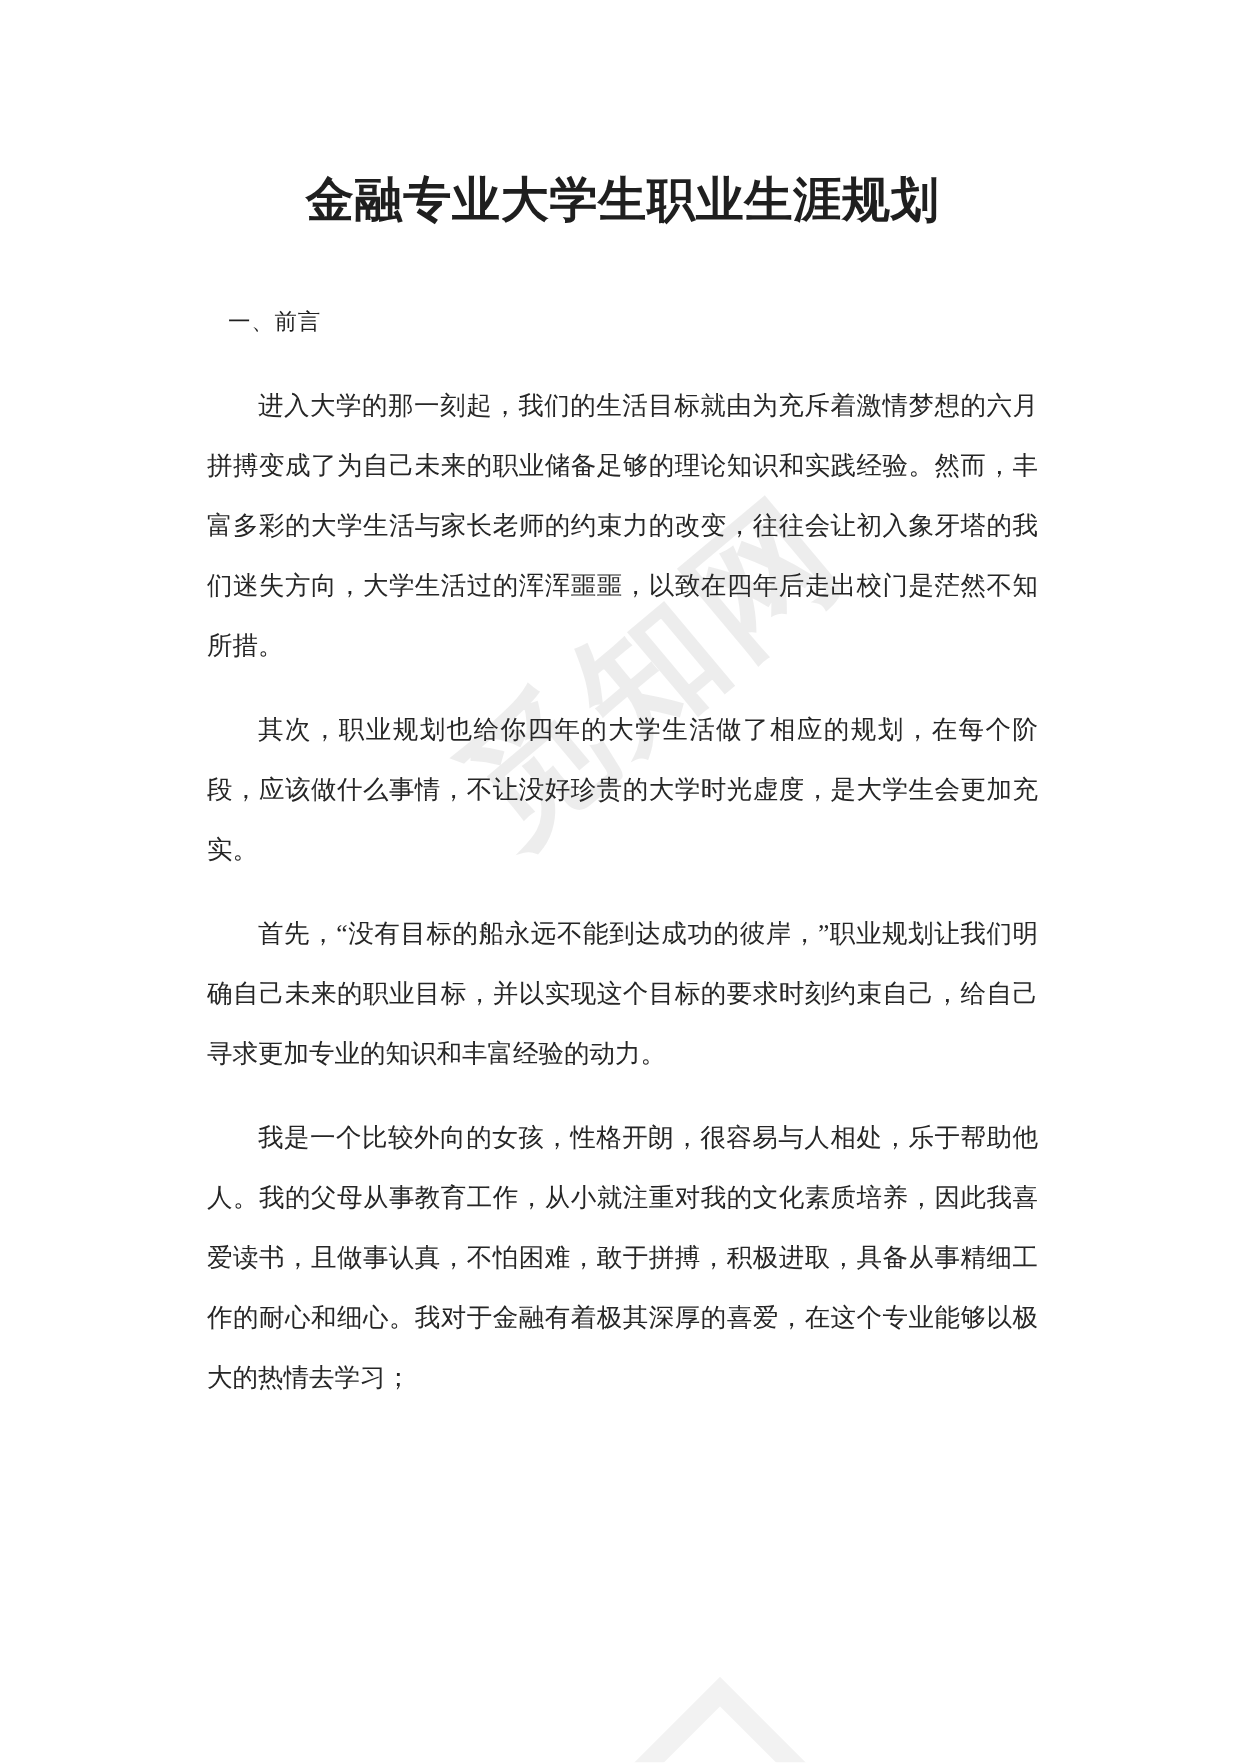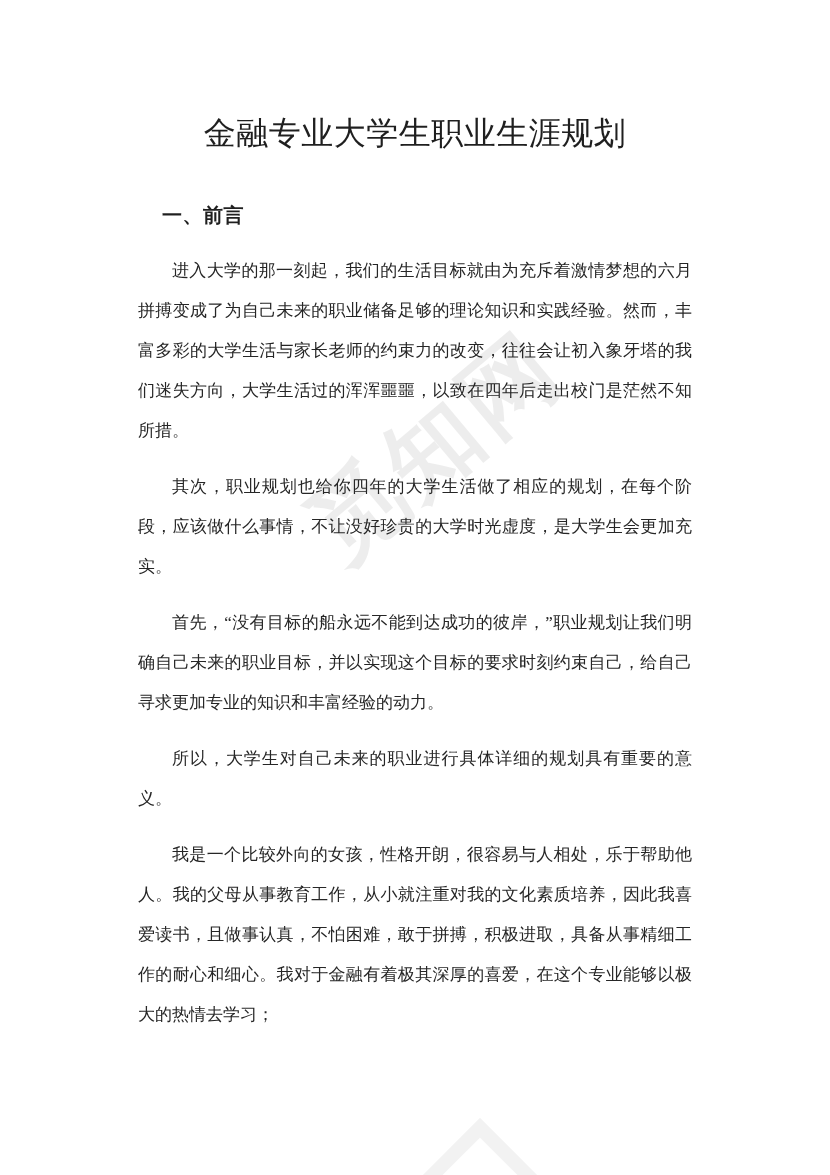--- a/index.html
+++ b/index.html
@@ -17,30 +17,30 @@
     color: #262626;
   }
   .content {
     position: absolute;
     left: 122px;
     top: 103px;
     width: 586px;
   }
   .doc-title {
     font-size: 32px;
-    font-weight: 400;
+    font-weight: 700;
     text-align: center;
     line-height: 60px;
     margin: 0 0 32px 0;
     letter-spacing: 0.5px;
     color: #1f1f1f;
   }
   .section-heading {
-    font-size: 20px;
-    font-weight: 700;
+    font-size: 15px;
+    font-weight: 400;
     line-height: 40px;
     margin: 0;
     text-indent: 2em;
     letter-spacing: 0.5px;
     color: #1f1f1f;
   }
   .para {
     font-size: 17px;
     line-height: 40px;
     margin: 16px;
@@ -100,19 +100,18 @@
 
   <div class="content">
 
     <h1 class="doc-title">金融专业大学生职业生涯规划</h1>
 
     <h2 class="section-heading">一、前言</h2>
 
     <p class="para">进入大学的那一刻起，我们的生活目标就由为充斥着激情梦想的六月拼搏变成了为自己未来的职业储备足够的理论知识和实践经验。然而，丰富多彩的大学生活与家长老师的约束力的改变，往往会让初入象牙塔的我们迷失方向，大学生活过的浑浑噩噩，以致在四年后走出校门是茫然不知所措。</p>
     <p class="para">其次，职业规划也给你四年的大学生活做了相应的规划，在每个阶段，应该做什么事情，不让没好珍贵的大学时光虚度，是大学生会更加充实。</p>
     <p class="para">首先，“没有目标的船永远不能到达成功的彼岸，”职业规划让我们明确自己未来的职业目标，并以实现这个目标的要求时刻约束自己，给自己寻求更加专业的知识和丰富经验的动力。</p>
-    <p class="para">所以，大学生对自己未来的职业进行具体详细的规划具有重要的意义。</p>
 
 
     <p class="para">我是一个比较外向的女孩，性格开朗，很容易与人相处，乐于帮助他人。我的父母从事教育工作，从小就注重对我的文化素质培养，因此我喜爱读书，且做事认真，不怕困难，敢于拼搏，积极进取，具备从事精细工作的耐心和细心。我对于金融有着极其深厚的喜爱，在这个专业能够以极大的热情去学习；</p>
 
   </div>
 </div>
 
 </body></html>

